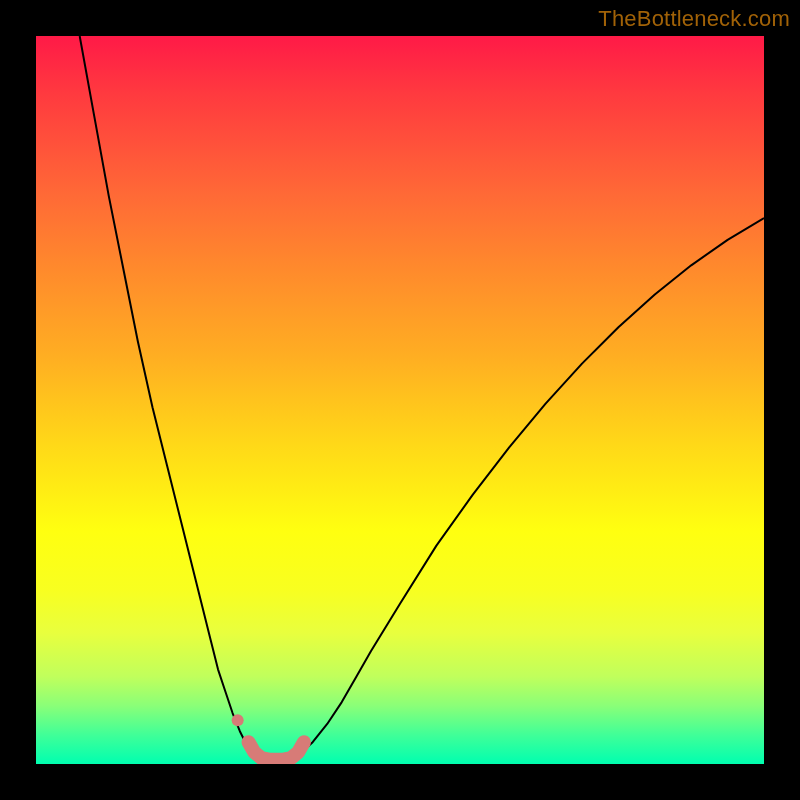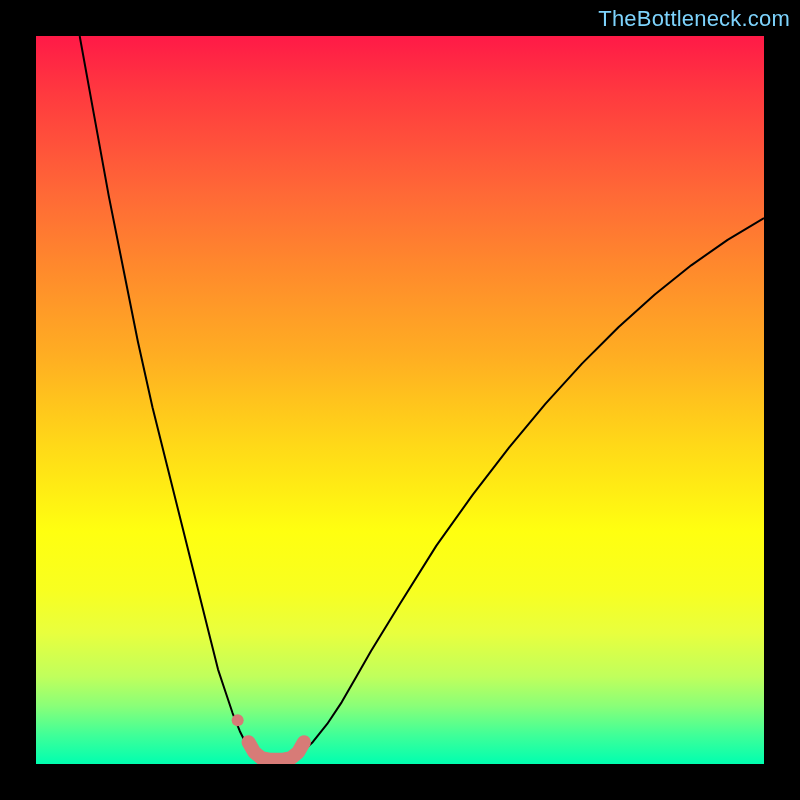--- a/index.html
+++ b/index.html
@@ -46,21 +46,21 @@
       #c0ff5c 88%,
       #8aff78 92%,
       #40ff98 96%,
       #00ffb0 100%
     );
   }
   .watermark {
     position: absolute;
     top: 6px;
     right: 10px;
-    color: #7dd3fc;
+    color: #a16207;
     font-size: 22px;
     font-weight: 500;
     letter-spacing: 0.2px;
     user-select: none;
   }
   svg {
     position: absolute;
     left: 0;
     top: 0;
     width: 728px;

